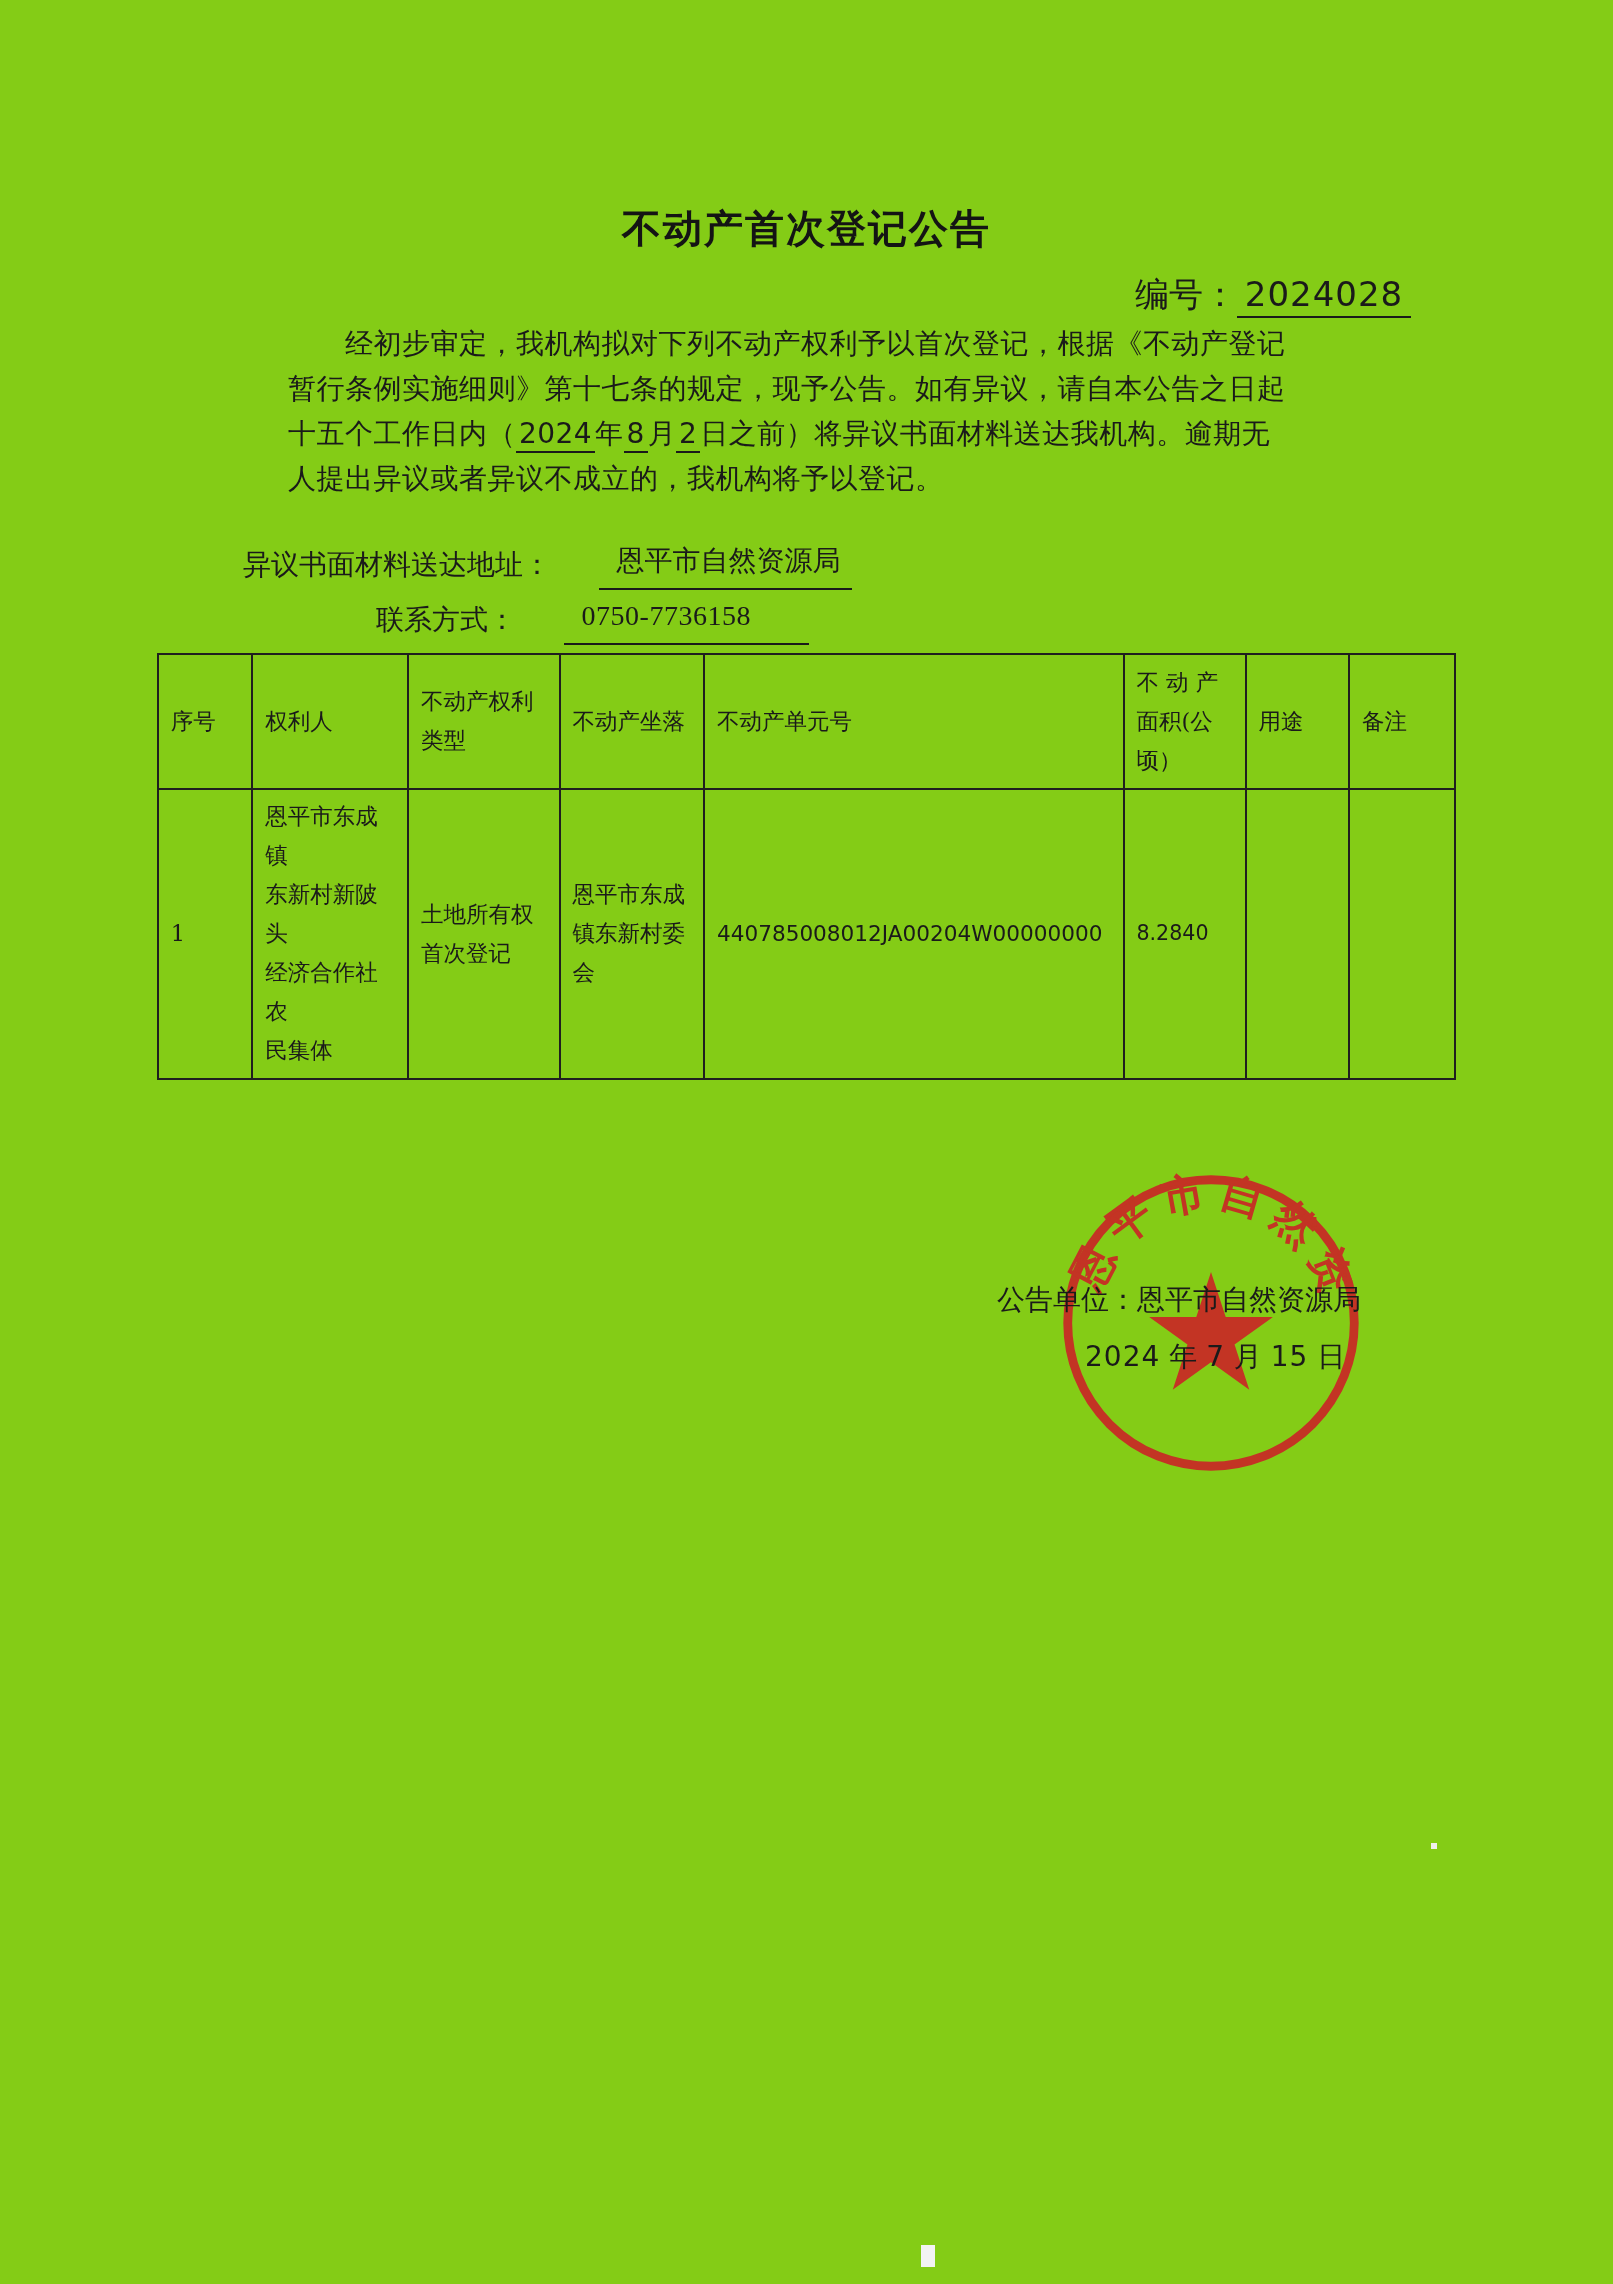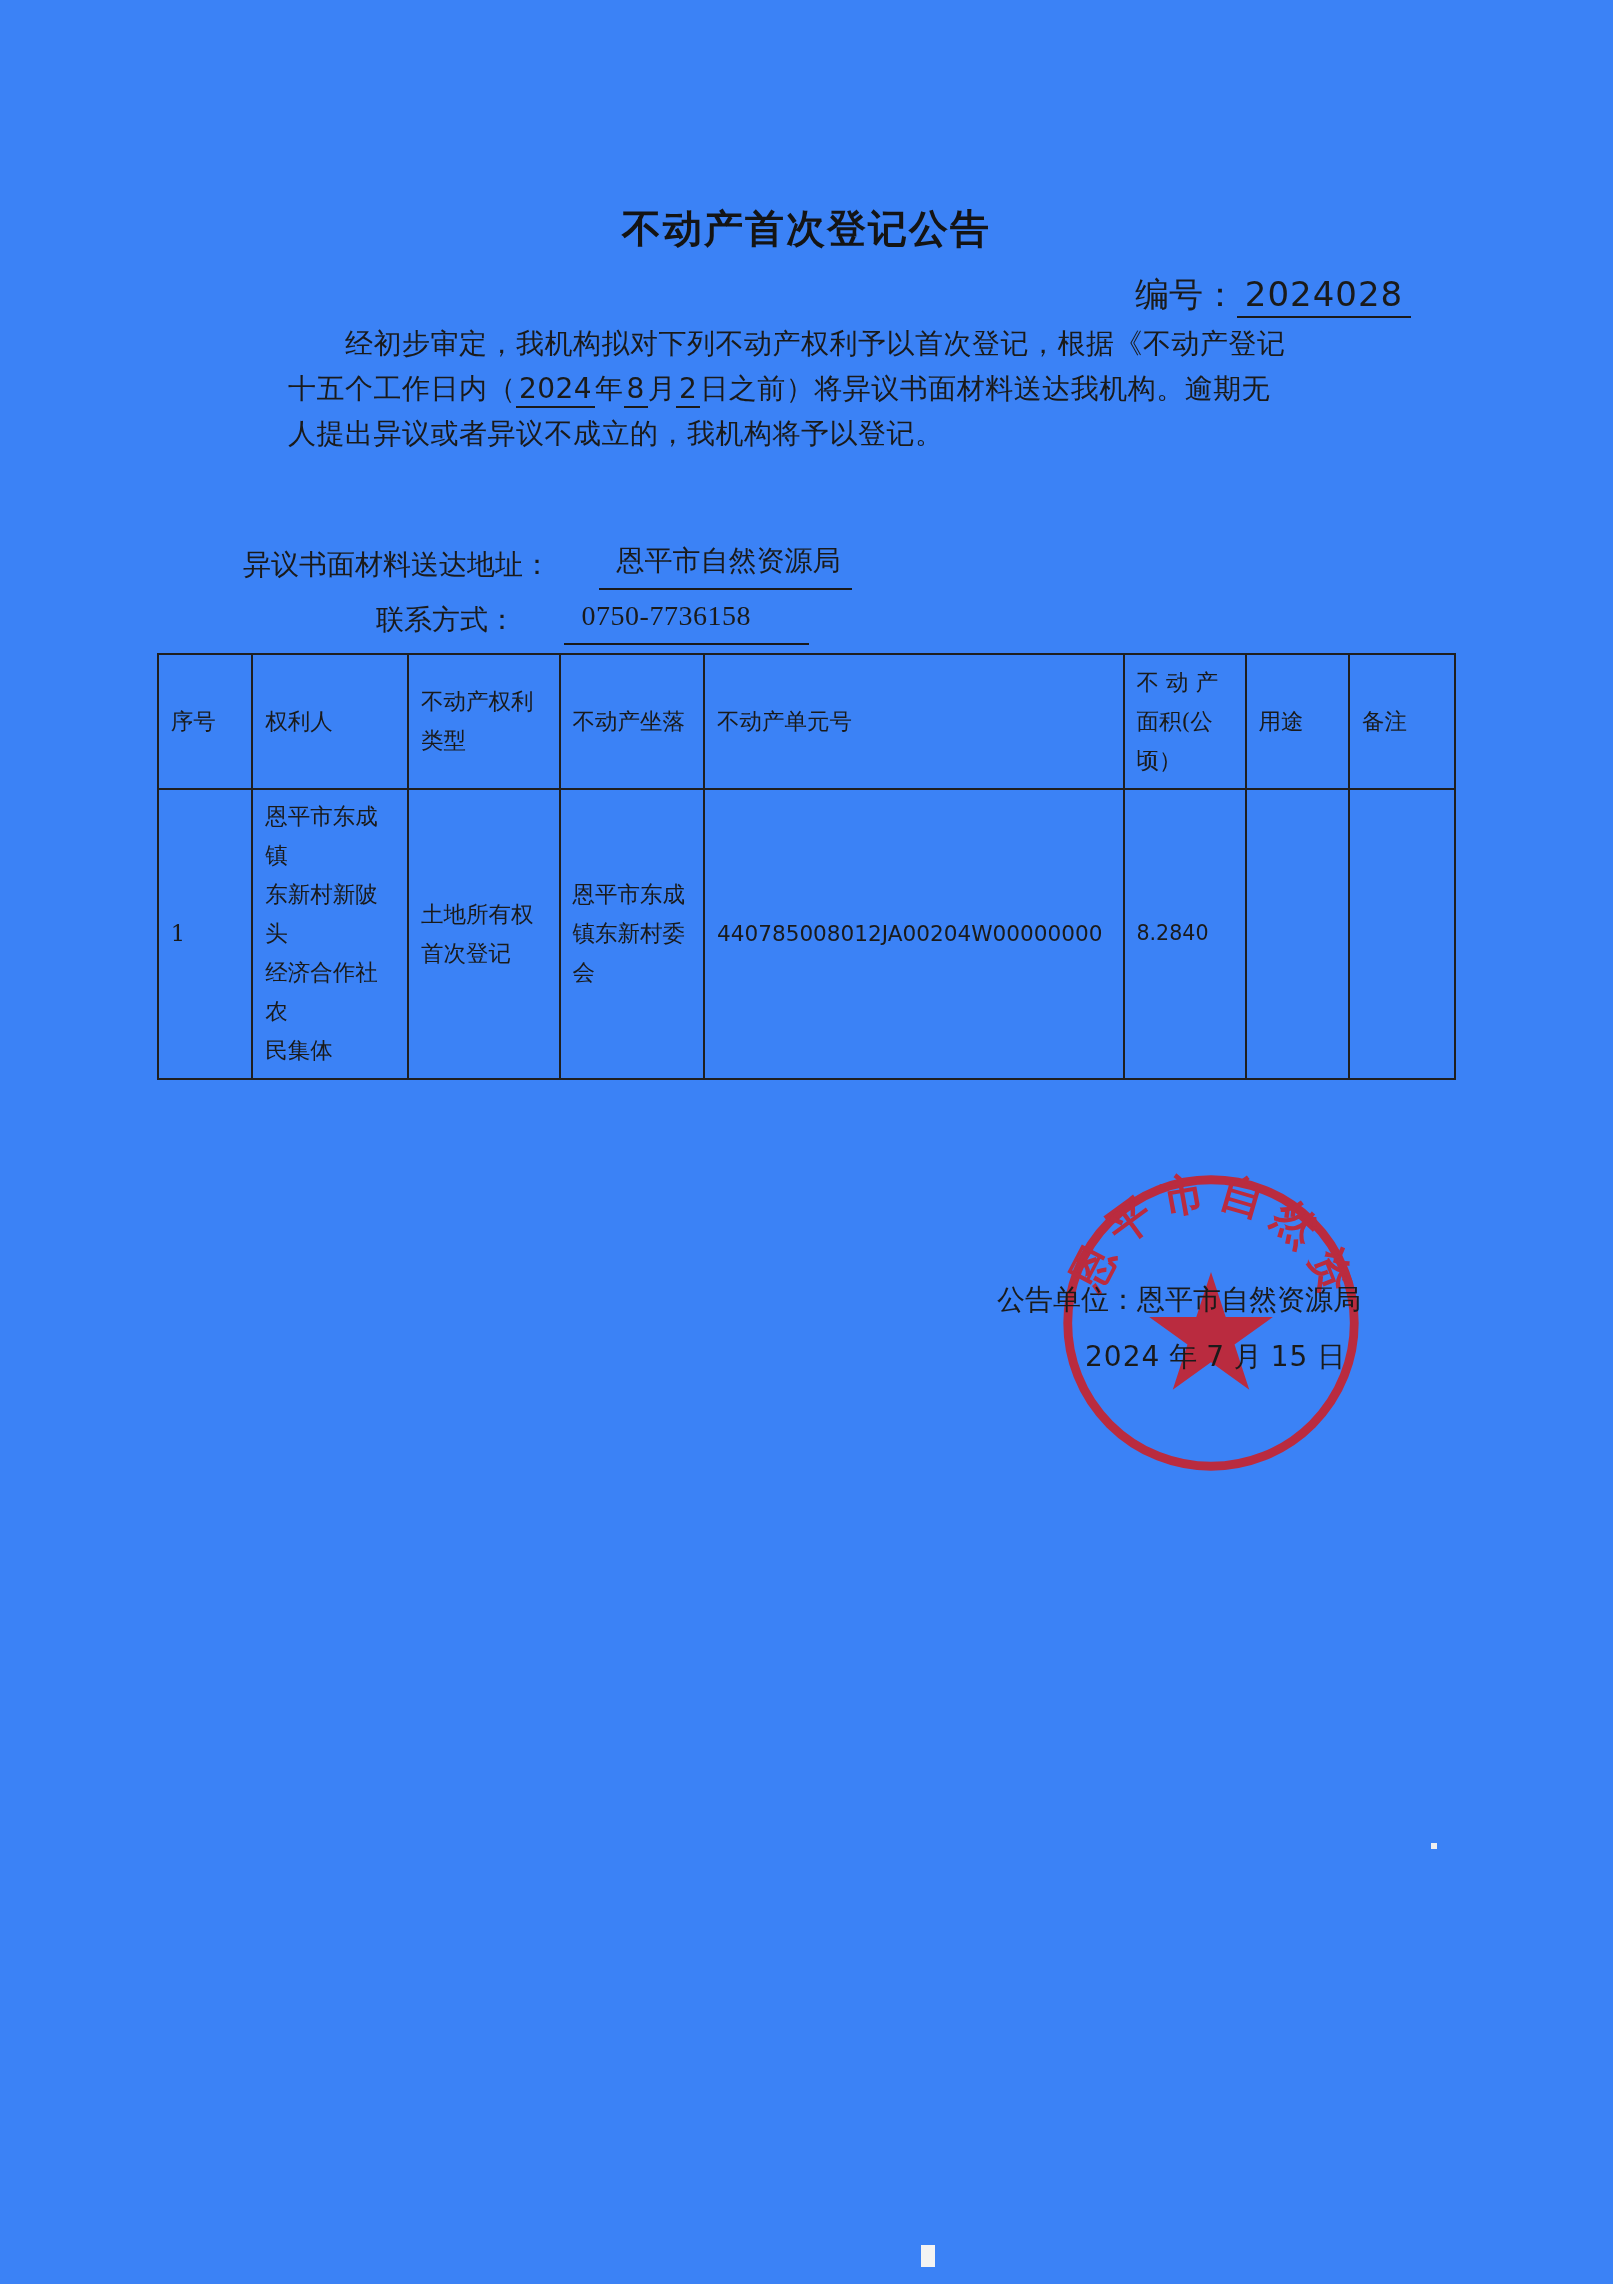--- a/index.html
+++ b/index.html
@@ -8,21 +8,21 @@
     background: #ffffff;
   }
   body {
     font-family: "DejaVu Serif", "Liberation Serif", serif;
     color: #1a1a1a;
   }
   .page {
     position: relative;
     width: 1613px;
     height: 2285px;
-    background: #3b82f6;
+    background: #84cc16;
     overflow: hidden;
   }
 
   
   .doc-title {
     position: absolute;
     top: 202px;
     left: 0;
     width: 1613px;
     text-align: center;
@@ -195,20 +195,21 @@
 <div class="page">
 
   <div class="doc-title">不动产首次登记公告</div>
 
   <div class="serial-line">
     <span>编号：</span><span class="serial-value">2024028</span>
   </div>
 
   <div class="body-block">
     <div class="body-line indent">经初步审定，我机构拟对下列不动产权利予以首次登记，根据《不动产登记</div>
+    <div class="body-line">暂行条例实施细则》第十七条的规定，现予公告。如有异议，请自本公告之日起</div>
     <div class="body-line"><span>十五个工作日内（</span><span class="ul">2024</span><span>年</span><span class="ul">8</span><span>月</span><span class="ul">2</span><span>日之前）将异议书面材料送达我机构。逾期无</span></div>
     <div class="body-line">人提出异议或者异议不成立的，我机构将予以登记。</div>
   </div>
 
   <div class="contact-block">
     <div class="contact-row">
       <span class="lbl">异议书面材料送达地址：</span>
       <span class="val">恩平市自然资源局</span>
     </div>
     <div class="contact-row indent2">

